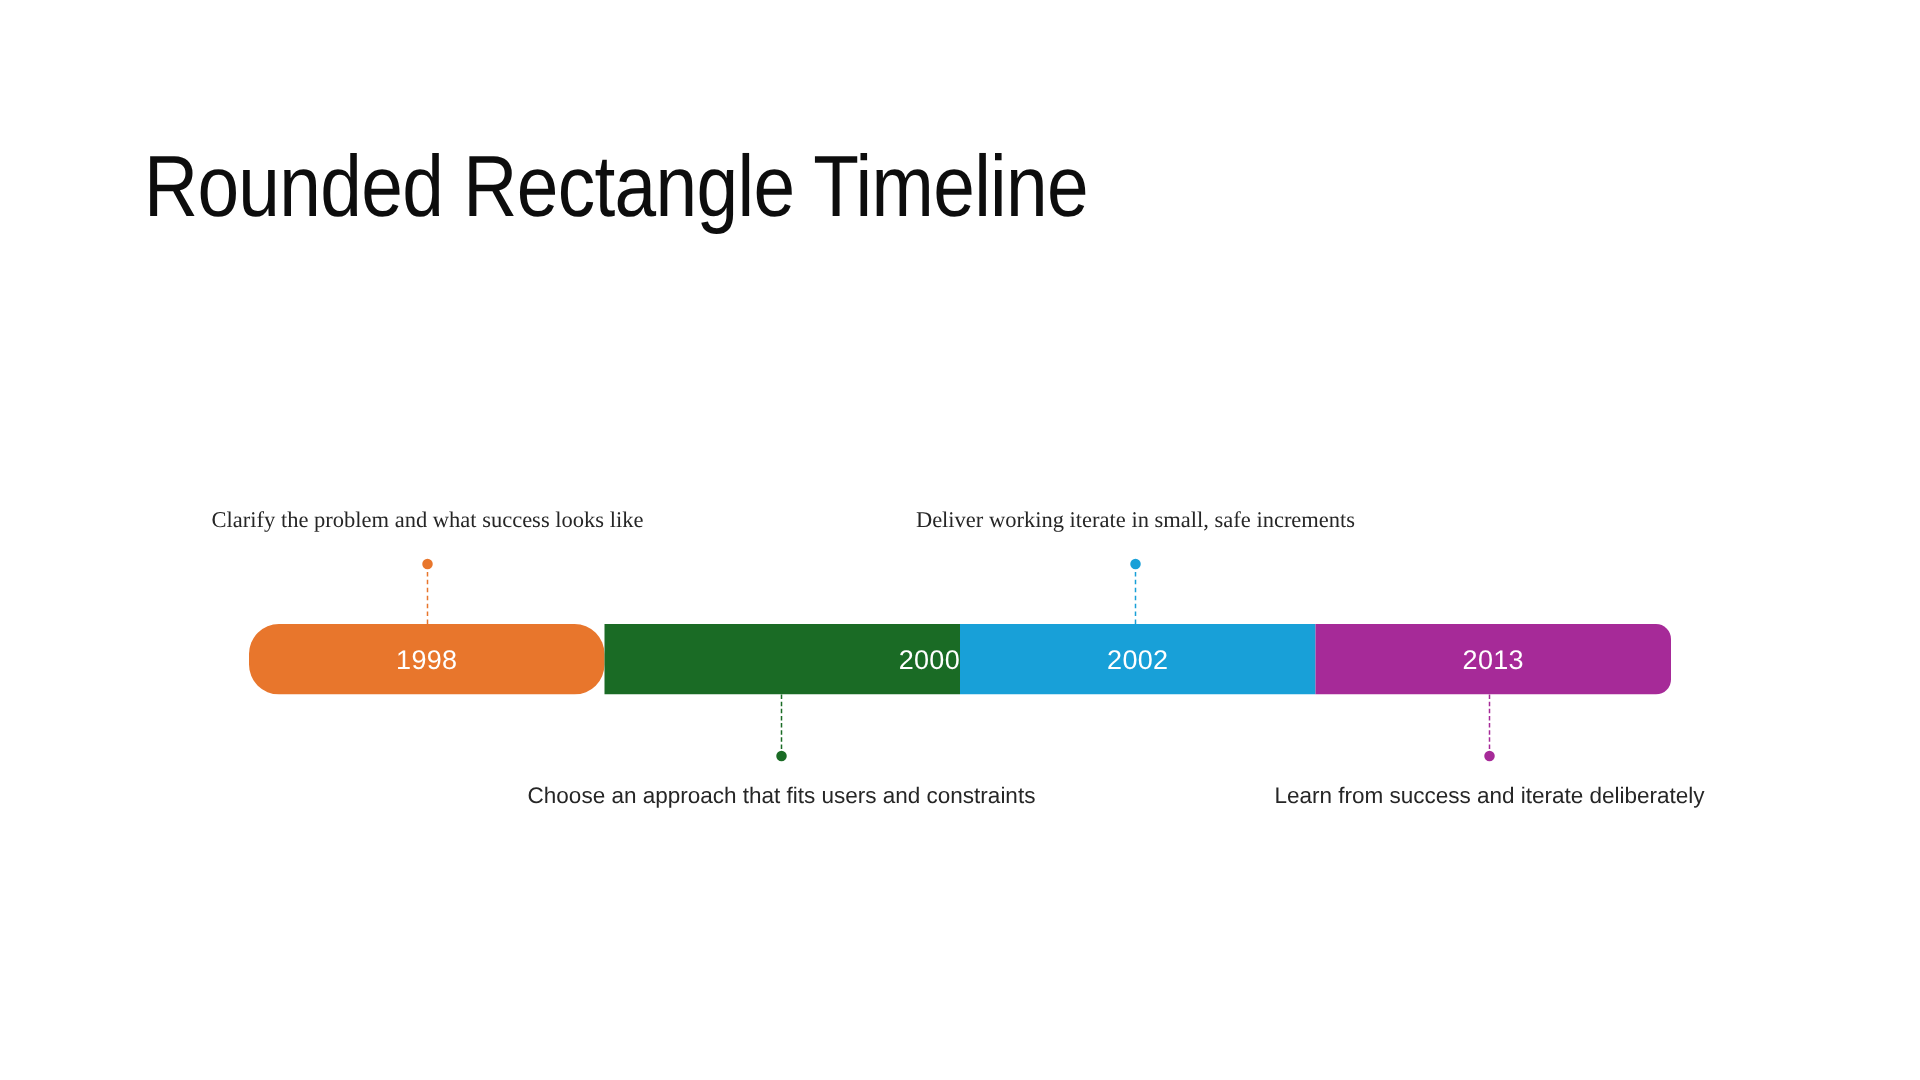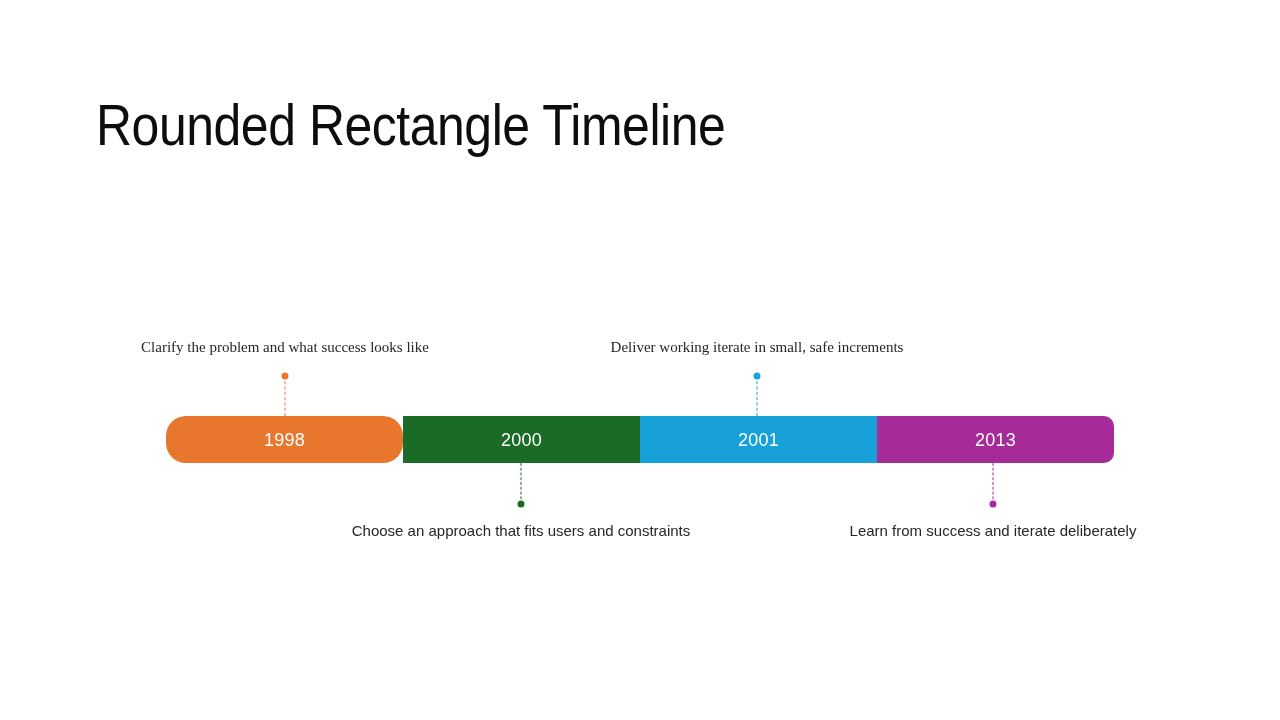--- a/index.html
+++ b/index.html
@@ -112,25 +112,25 @@
 <body style="background: rgb(255, 255, 255);">
 
 <div id="slide">
 
   <div id="page-title">Rounded Rectangle Timeline</div>
 
   <div id="timeline-bar">
     <div class="segment" style="background: rgb(232, 118, 44); border-radius: 20px;">
       <span class="segment-label">1998</span>
     </div>
-    <div class="segment" style="background: rgb(26, 107, 37);">
+    <div class="segment" style="background: rgb(26, 107, 37); justify-content: flex-end;">
       <span class="segment-label">2000</span>
     </div>
     <div class="segment" style="background: rgb(24, 160, 216);">
-      <span class="segment-label">2001</span>
+      <span class="segment-label">2002</span>
     </div>
     <div class="segment" style="background: rgb(166, 42, 152);">
       <span class="segment-label">2013</span>
     </div>
   </div>
 
   <div class="callout callout-up" style="left:285px; top:337px;">
     <div class="callout-text">Clarify the problem and what success looks like</div>
     <div class="connector-line" style="top: 19px; height: 40px; border-left-color: rgb(232, 118, 44);"></div>
     <div class="connector-dot" style="top: 19px; background: rgb(232, 118, 44);"></div>

